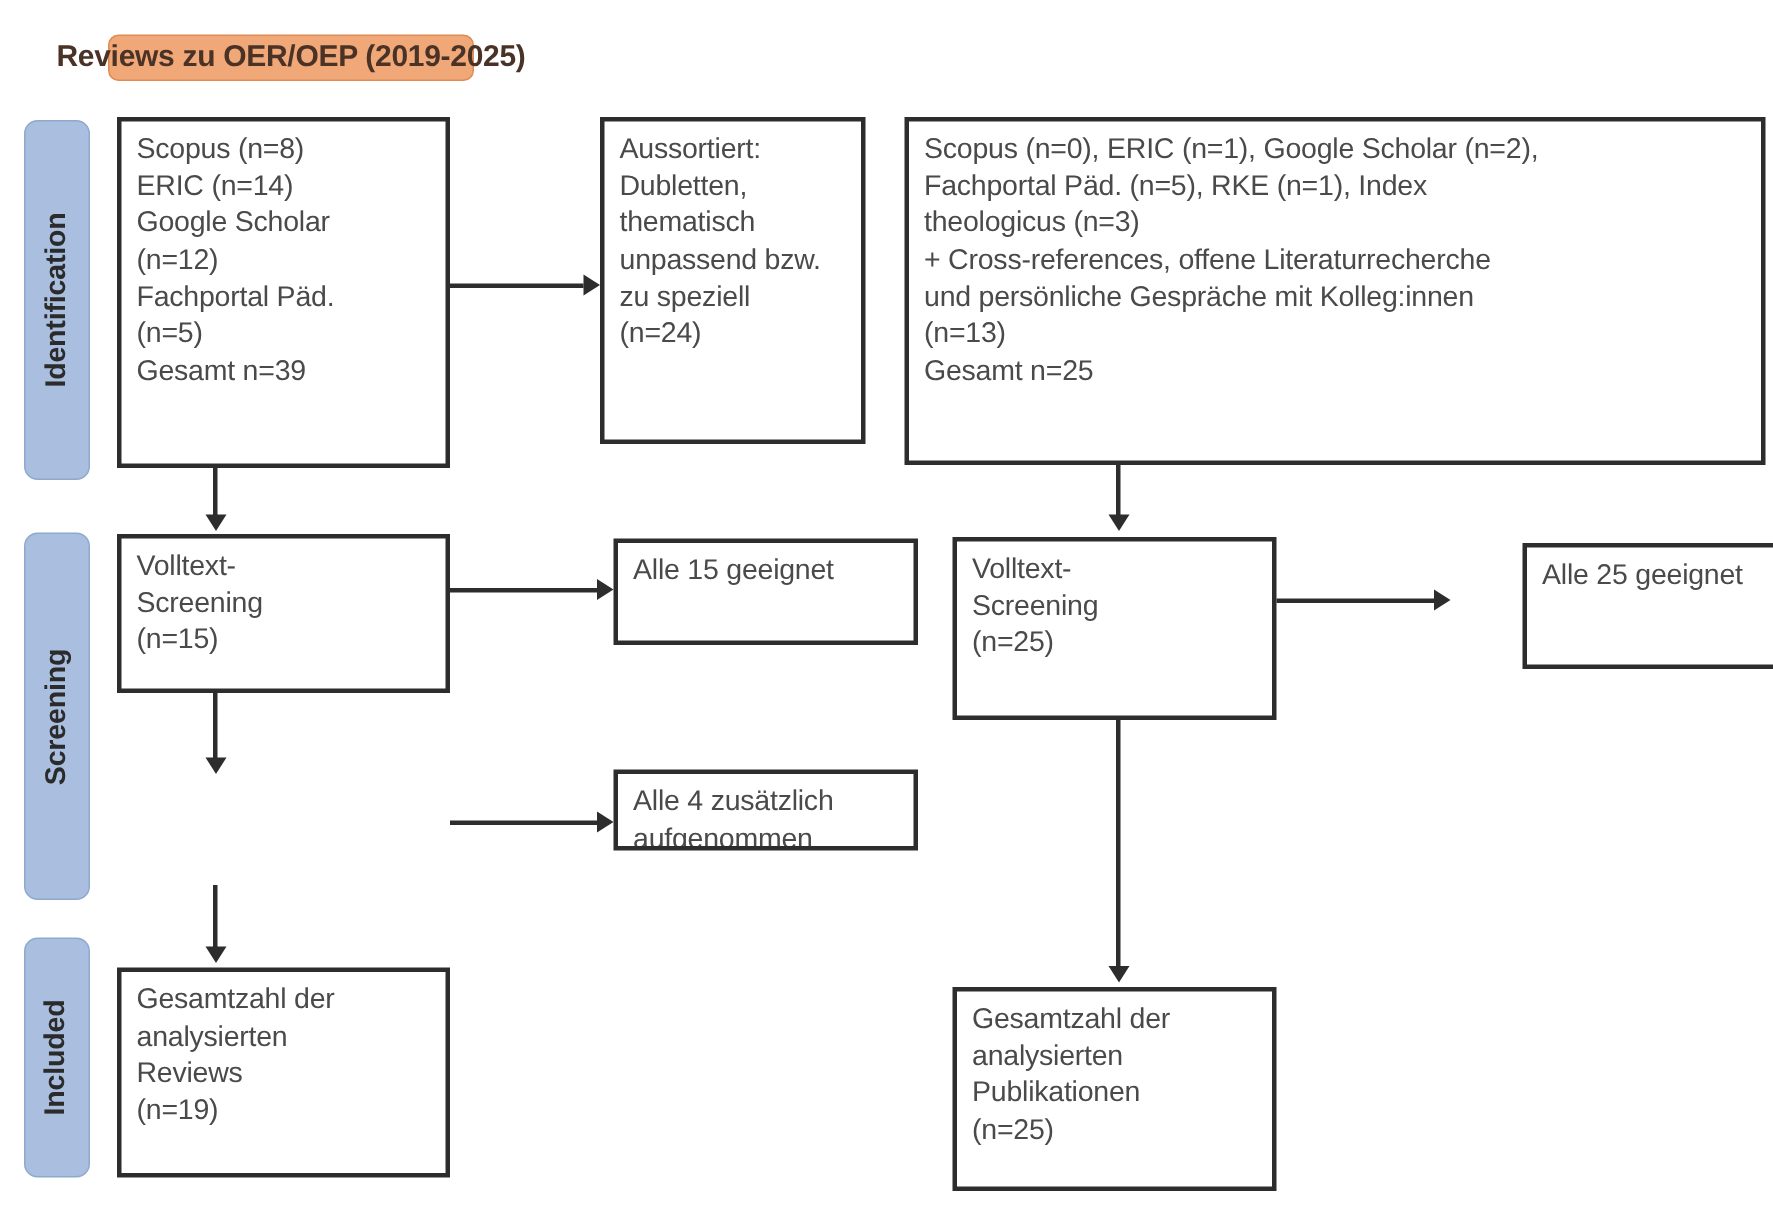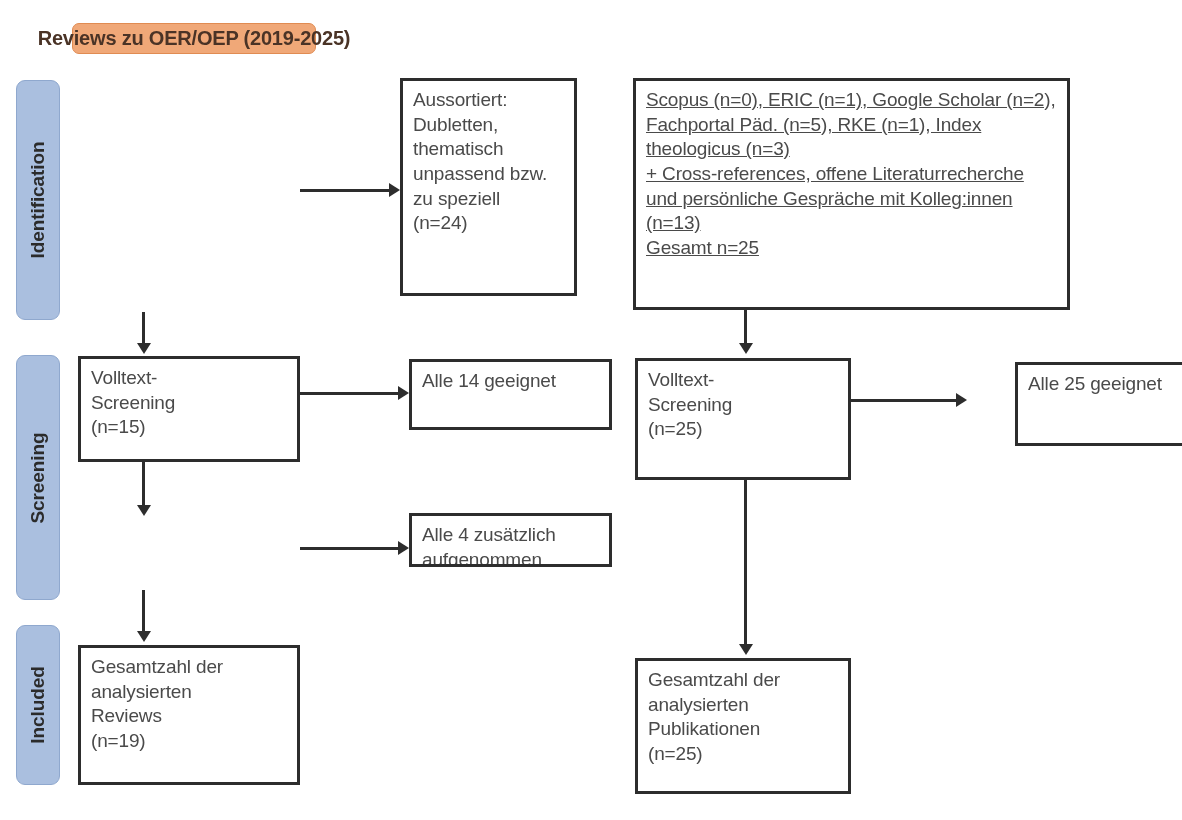--- a/index.html
+++ b/index.html
@@ -109,39 +109,46 @@
   </div>
 
   <div class="stage-bar" style="left:16px; top:355px; width:44px; height:245px;">
     <span class="stage-label">Screening</span>
   </div>
 
   <div class="stage-bar" style="left:16px; top:625px; width:44px; height:160px;">
     <span class="stage-label">Included</span>
   </div>
 
+  <div class="box" style="left:78px; top:78px; width:222px; height:234px;">Scopus (n=8)
+ERIC (n=14)
+Google Scholar
+(n=12)
+Fachportal Päd.
+(n=5)
+Gesamt n=39</div>
 
   <div class="box" style="left:400px; top:78px; width:177px; height:218px;">Aussortiert:
 Dubletten,
 thematisch
 unpassend bzw.
 zu speziell
 (n=24)</div>
 
   <div class="conn h" style="left:300px; top:189px; width:89px;"></div>
   <div class="arrowhead right" style="left:389px; top:183px;"></div>
 
   <div class="conn v" style="left:142px; top:312px; width:3px; height:32px;"></div>
   <div class="arrowhead down" style="left:137px; top:343px;"></div>
 
   <div class="box" style="left:78px; top:356px; width:222px; height:106px;">Volltext-
 Screening
 (n=15)</div>
 
-  <div class="box" style="left:409px; top:359px; width:203px; height:71px;">Alle 14 geeignet</div>
+  <div class="box" style="left:409px; top:359px; width:203px; height:71px;">Alle 15 geeignet</div>
 
   <div class="conn h" style="left:300px; top:392px; width:98px;"></div>
   <div class="arrowhead right" style="left:398px; top:386px;"></div>
 
   <div class="conn v" style="left:142px; top:462px; width:3px; height:44px;"></div>
   <div class="arrowhead down" style="left:137px; top:505px;"></div>
 
 
   <div class="box" style="left:409px; top:513px; width:203px; height:54px;">Alle 4 zusätzlich
 aufgenommen</div>
@@ -150,21 +157,21 @@
   <div class="arrowhead right" style="left:398px; top:541px;"></div>
 
   <div class="conn v" style="left:142px; top:590px; width:3px; height:42px;"></div>
   <div class="arrowhead down" style="left:137px; top:631px;"></div>
 
   <div class="box" style="left:78px; top:645px; width:222px; height:140px;">Gesamtzahl der
 analysierten
 Reviews
 (n=19)</div>
 
-  <div class="box" style="left:633px; top:78px; width:437px; height:232px;text-decoration:underline;">Scopus (n=0), ERIC (n=1), Google Scholar (n=2),
+  <div class="box" style="left:603px; top:78px; width:574px; height:232px;">Scopus (n=0), ERIC (n=1), Google Scholar (n=2),
 Fachportal Päd. (n=5), RKE (n=1), Index
 theologicus (n=3)
 + Cross-references, offene Literaturrecherche
 und persönliche Gespräche mit Kolleg:innen
 (n=13)
 Gesamt n=25</div>
 
   <div class="conn v" style="left:744px; top:310px; width:3px; height:34px;"></div>
   <div class="arrowhead down" style="left:739px; top:343px;"></div>
 

